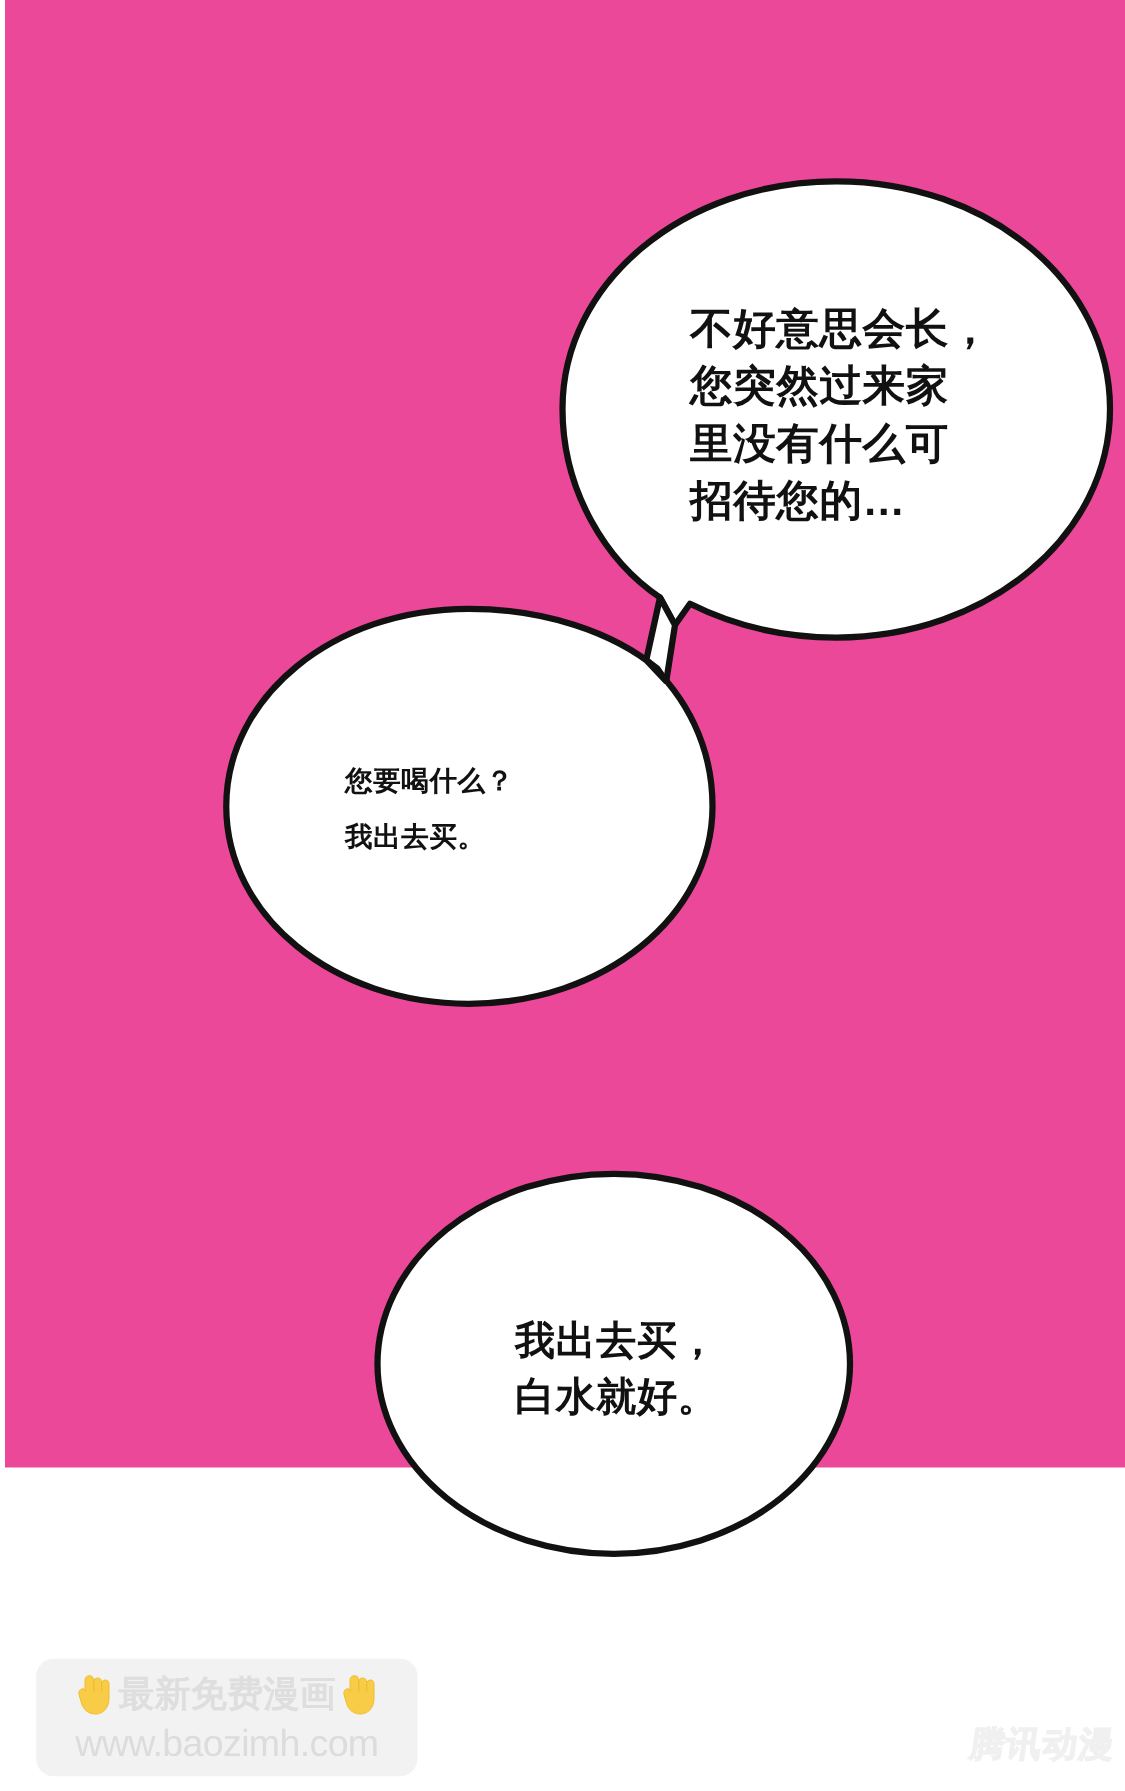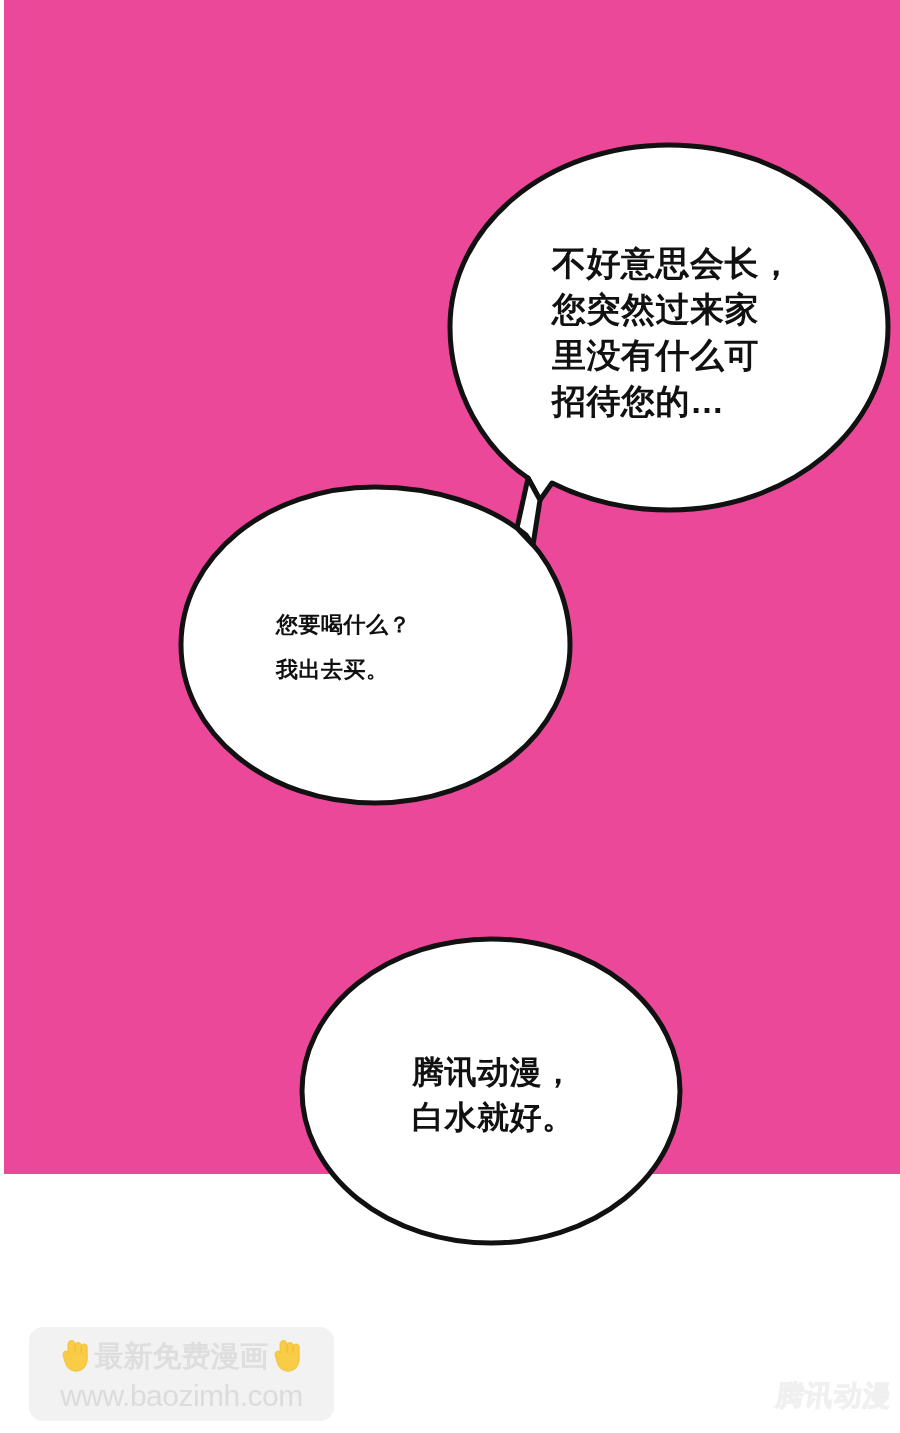--- a/index.html
+++ b/index.html
@@ -172,21 +172,21 @@
   </svg>
 
   <div id="bubble-1-text" class="bubble-text">不好意思会长，
 您突然过来家
 里没有什么可
 招待您的…</div>
 
   <div id="bubble-2-text" class="bubble-text">您要喝什么？
 我出去买。</div>
 
-  <div id="bubble-3-text" class="bubble-text">腾讯动漫，
+  <div id="bubble-3-text" class="bubble-text">我出去买，
 白水就好。</div>
 
   <div id="site-watermark">
     <div id="site-watermark-top-row">
       <span class="hand-emoji">
         <svg width="30" height="32" viewBox="0 0 30 32" xmlns="http://www.w3.org/2000/svg">
           <path d="M7 4 C7 1.8 8.8 0.5 10.6 0.5 C12.4 0.5 14 1.8 14 4 L14 13
                    L14 5.5 C14 3.6 15.5 2.4 17.2 2.4 C18.9 2.4 20.3 3.6 20.3 5.5 L20.3 13
                    L20.3 7 C20.3 5.2 21.7 4 23.3 4 C24.9 4 26.2 5.2 26.2 7 L26.2 19
                    C26.2 26 21.6 31.2 15.4 31.2 C9.6 31.2 5.6 27.6 4.2 22.6

